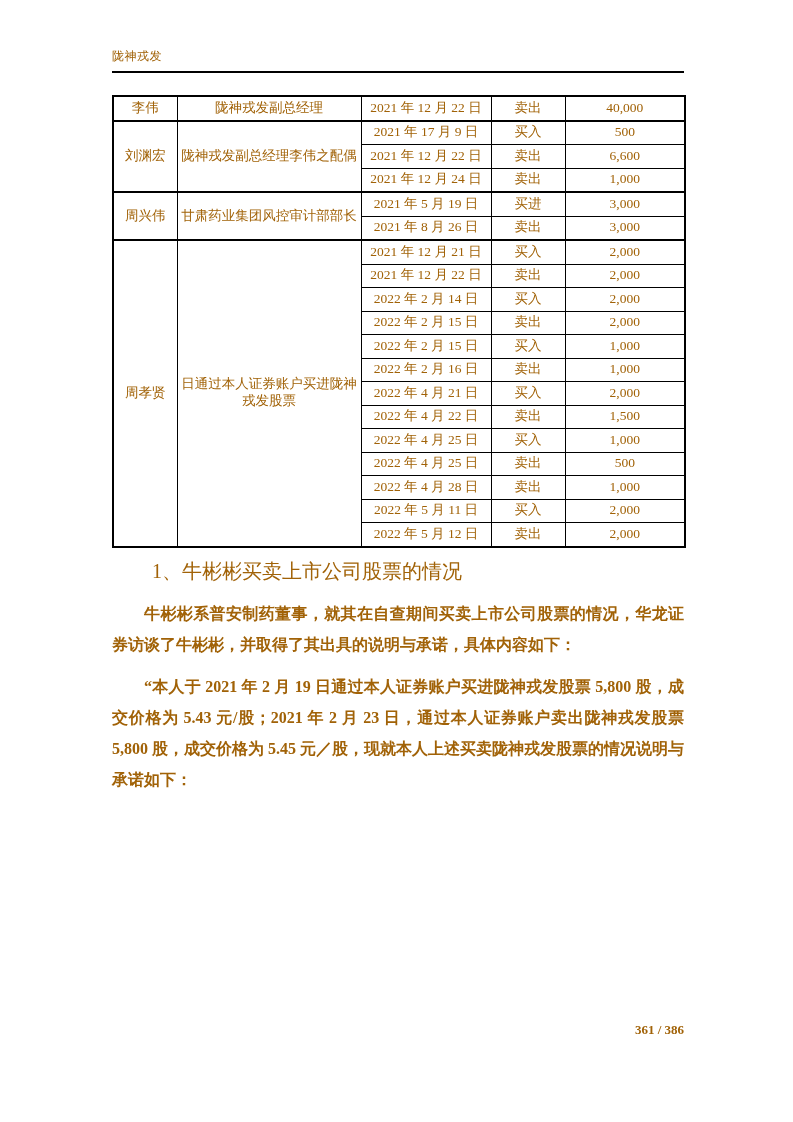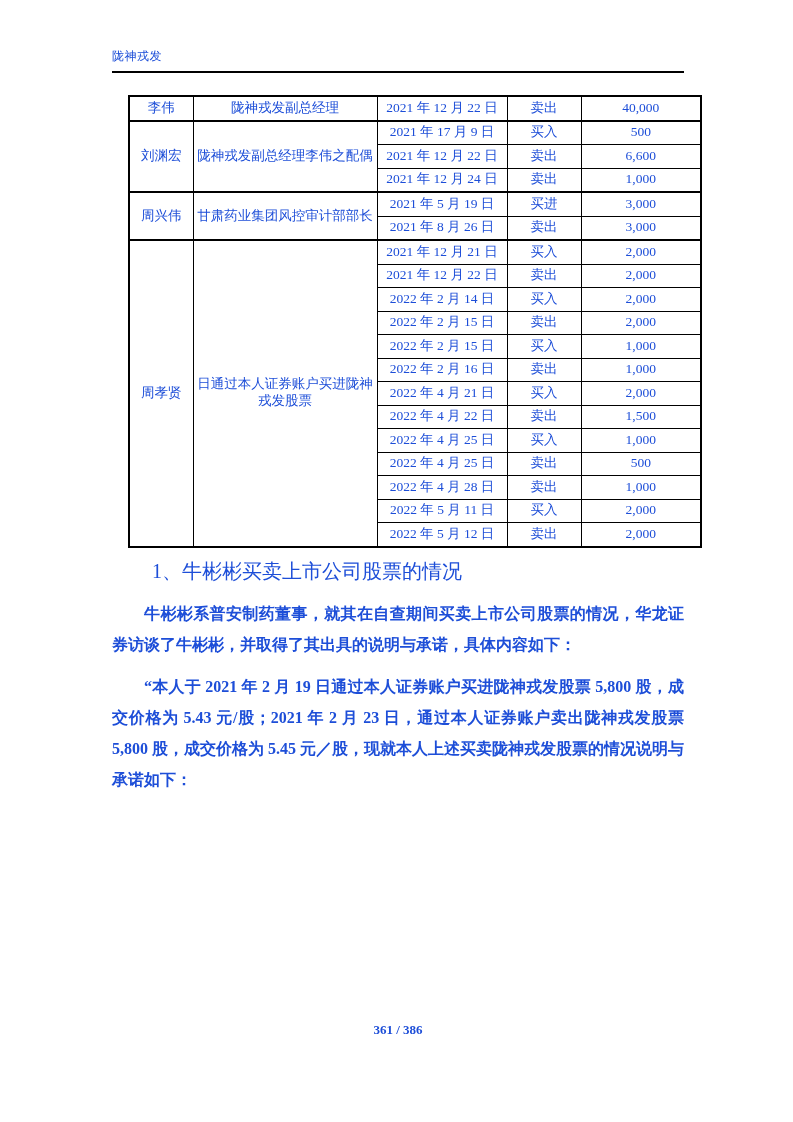--- a/index.html
+++ b/index.html
@@ -1,37 +1,37 @@
 <!DOCTYPE html>
 <html lang="zh"><head>
 <meta charset="utf-8">
 <style>
   html,body { margin:0; padding:0; background:#e8e8e8; }
   .page {
     position:relative;
     width:793px; height:1122px;
     margin:0 auto;
     background:#ffffff;
-    color:#1d4ed8;
+    color:#a16207;
     font-family:"Liberation Serif","DejaVu Serif",serif;
     overflow:hidden;
   }
 
   
   .doc-header {
     position:absolute; left:112px; top:48px; width:572px;
     display:flex; justify-content:space-between; align-items:flex-end;
     font-size:12px; letter-spacing:0.5px;
     border-bottom:2px solid #000;
     padding-bottom:6px;
   }
 
   
   .trades-table {
-    position:absolute; left:128px; top:95px; width:572px;
+    position:absolute; left:112px; top:95px; width:572px;
     border-collapse:collapse; table-layout:fixed;
     font-size:13.5px;
     border:2.5px solid #000;
   }
   .trades-table td {
     border:1px solid #000;
     height:22.5px;
     text-align:center; vertical-align:middle;
     padding:0 3px;
     line-height:1.25;
@@ -51,21 +51,21 @@
   }
   .body-text p.para {
     margin:11px 0 0 0;
     text-indent:2em;
     font-weight:bold;
   }
 
   
   .page-footer {
     position:absolute; left:112px; top:1022px; width:572px;
-    text-align:center;
+    text-align:right;
     font-size:13px; font-weight:bold;
   }
 </style>
 </head>
 <body>
 
 <div class="page">
 
   <div class="doc-header">
     <span>陇神戎发</span>

